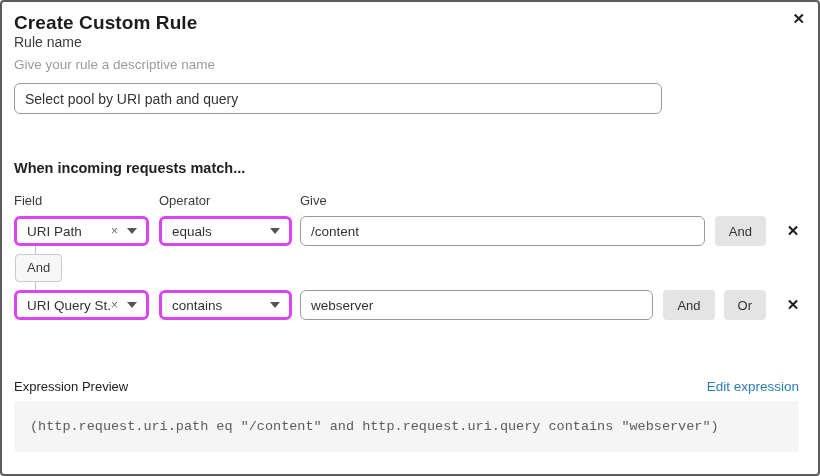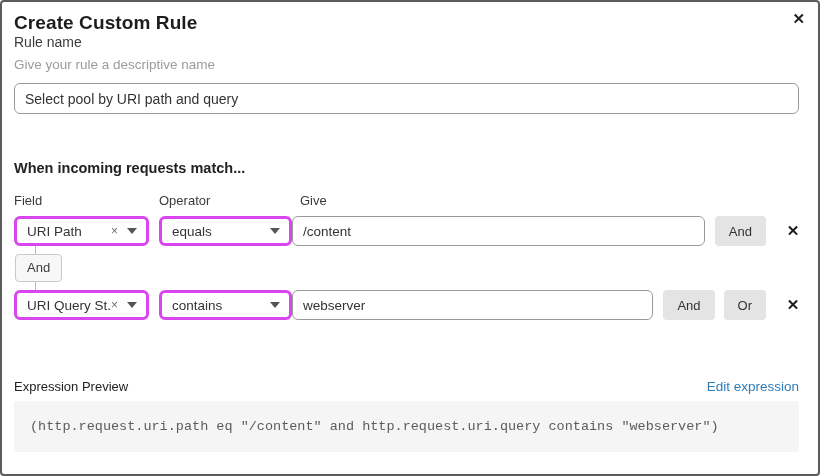--- a/index.html
+++ b/index.html
@@ -40,21 +40,21 @@
     color: #3b3b3b;
   }
   .helper-text {
     margin-top: 7px;
     font-size: 13.5px;
     color: #9b9b9b;
   }
   .text-input {
     display: block;
     margin-top: 11px;
-    width: 785px;
+    width: 648px;
     height: 31px;
     border: 1px solid #9a9a9a;
     border-radius: 6px;
     padding: 0 10px;
     font-family: "Liberation Sans", sans-serif;
     font-size: 14px;
     color: #333;
     outline: none;
     background: #fff;
   }
@@ -86,21 +86,21 @@
     height: 30px;
     border: 3px solid #d946ef;
     border-radius: 6px;
     padding: 0 9px 0 10px;
     font-size: 13.5px;
     color: #333;
     background: #fff;
     cursor: pointer;
   }
   .select.sel-field { width: 135px; margin-right: 10px; }
-  .select.sel-op    { width: 133px; }
+  .select.sel-op    { width: 133px; margin-right: 8px; }
   .select .sel-text { flex: 1; white-space: nowrap; overflow: hidden; }
   .clear-x {
     color: #6f6f6f;
     font-size: 12px;
     margin-right: 9px;
     line-height: 1;
     cursor: pointer;
   }
   .caret {
     width: 0; height: 0;

